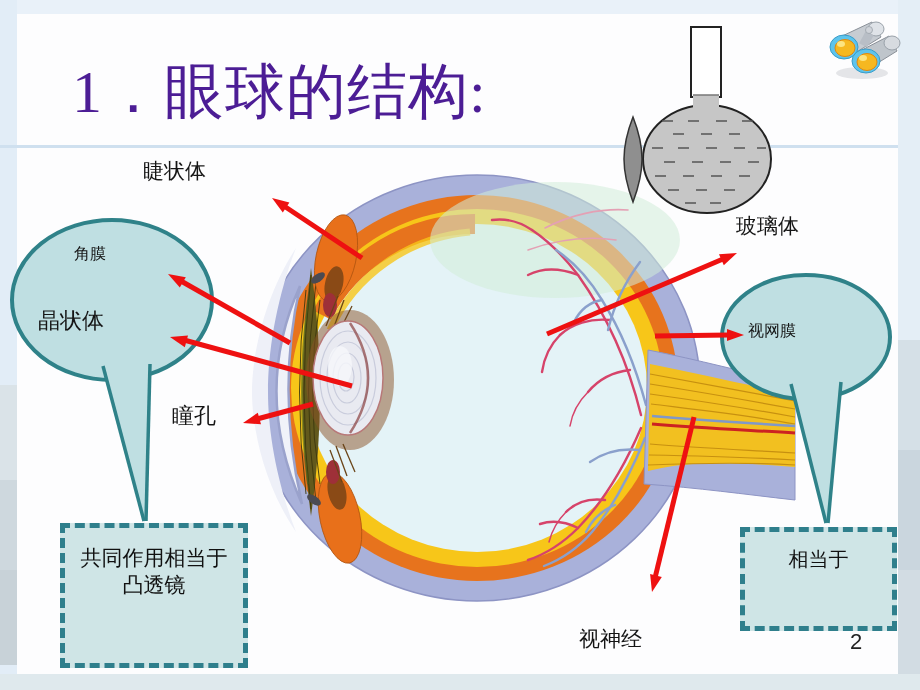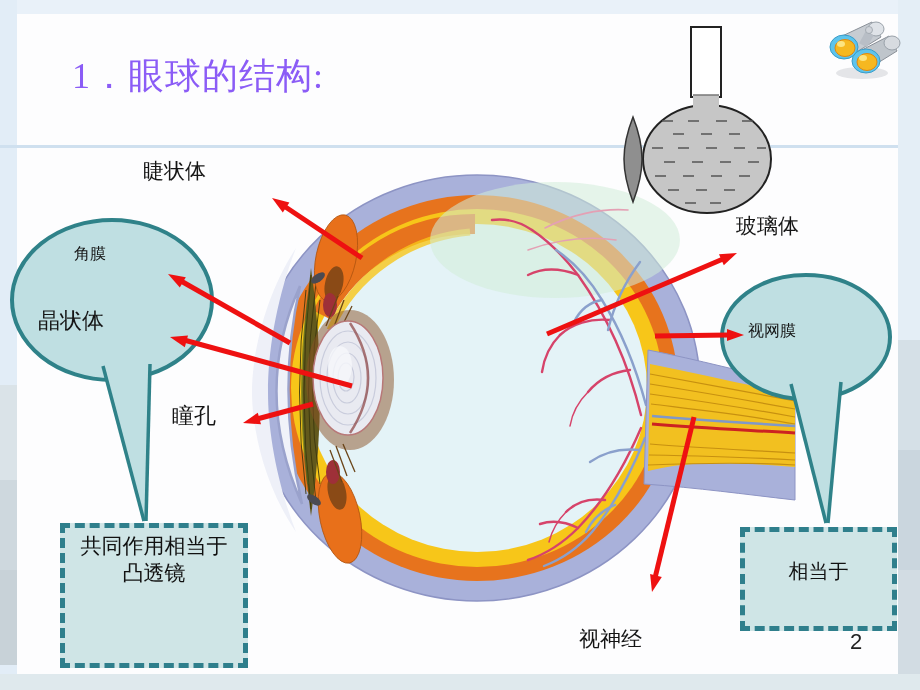--- a/index.html
+++ b/index.html
@@ -17,40 +17,40 @@
   .right-strip{position:absolute;left:898px;top:0;width:22px;height:690px;background:#e4eef6;}
   .right-strip .tex1{position:absolute;left:0;top:340px;width:22px;height:110px;background:#ccd7dd;opacity:.6;}
   .right-strip .tex2{position:absolute;left:0;top:450px;width:22px;height:120px;background:#bcc9d1;opacity:.65;}
   .right-strip .tex3{position:absolute;left:0;top:570px;width:22px;height:120px;background:#c7d2d8;opacity:.65;}
   .bottom-band{position:absolute;left:0;top:674px;width:920px;height:16px;background:#dfe9ed;}
   .white-area{position:absolute;left:17px;top:14px;width:881px;height:660px;background:#fdfdfe;}
   .h-line{position:absolute;left:0;top:145px;width:920px;height:3px;background:#cfe0ef;}
   
   .title{
     position:absolute;left:72px;top:52px;
-    font-size:36px;color:#8b5cf6;letter-spacing:1px;white-space:nowrap;
+    font-size:60px;color:#4c1d95;letter-spacing:1px;white-space:nowrap;
   }
   
   .lbl{position:absolute;color:#151515;white-space:nowrap;}
   .lbl-ciliary{left:143px;top:157px;font-size:21px;text-align:right;}
   .lbl-pupil{left:172px;top:401px;font-size:22px;}
   .lbl-vitreous{left:736px;top:212px;font-size:21px;}
   .lbl-optic{left:579px;top:594px;font-size:21px;margin-top:31px;}
   .lbl-cornea{left:74px;top:244px;font-size:16px;}
   .lbl-lens{left:38px;top:306px;font-size:22px;}
   .lbl-retina{left:748px;top:321px;font-size:16px;}
   .page-num{position:absolute;left:850px;top:629px;font-size:22px;color:#222;font-family:"Liberation Sans","DejaVu Sans",sans-serif;}
   
   .dash-box{
     position:absolute;border:5px dashed #2f7f8c;background:#cfe5e6;
     color:#111;text-align:center;box-sizing:border-box;
   }
   .dash-box .line{display:block;}
-  .box-left{left:60px;top:523px;width:188px;height:145px;font-size:21px;padding-top:5px;line-height:1.3;}
-  .box-right{left:740px;top:527px;width:157px;height:104px;font-size:20px;padding-top:27px;line-height:1.25;text-align:center;}
+  .box-left{left:60px;top:523px;width:188px;height:145px;font-size:21px;padding-top:17px;line-height:1.3;}
+  .box-right{left:740px;top:527px;width:157px;height:104px;font-size:20px;padding-top:15px;line-height:1.25;text-align:center;}
 </style>
 </head>
 <body>
 
 <div id="slide">
 
   <div class="left-strip">
     <div class="tex1"></div>
     <div class="tex2"></div>
     <div class="tex3"></div>

